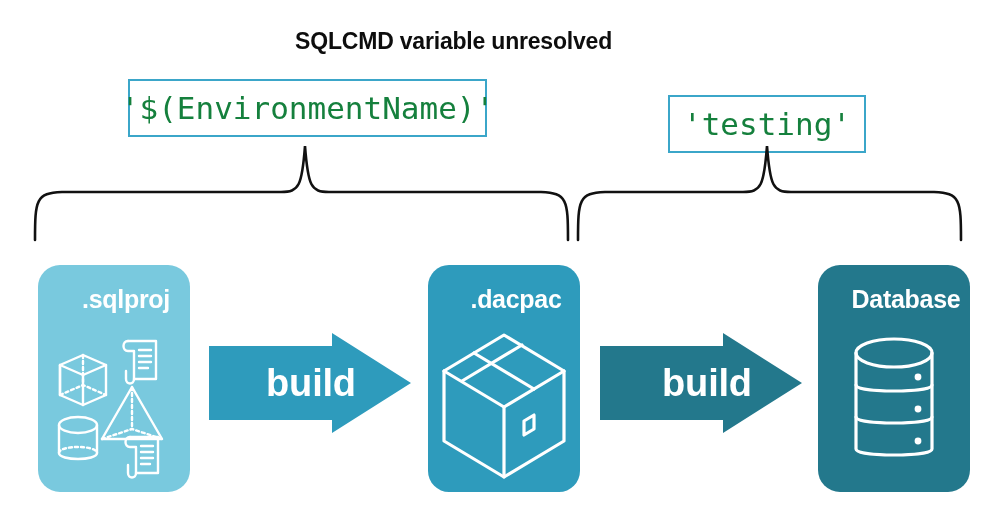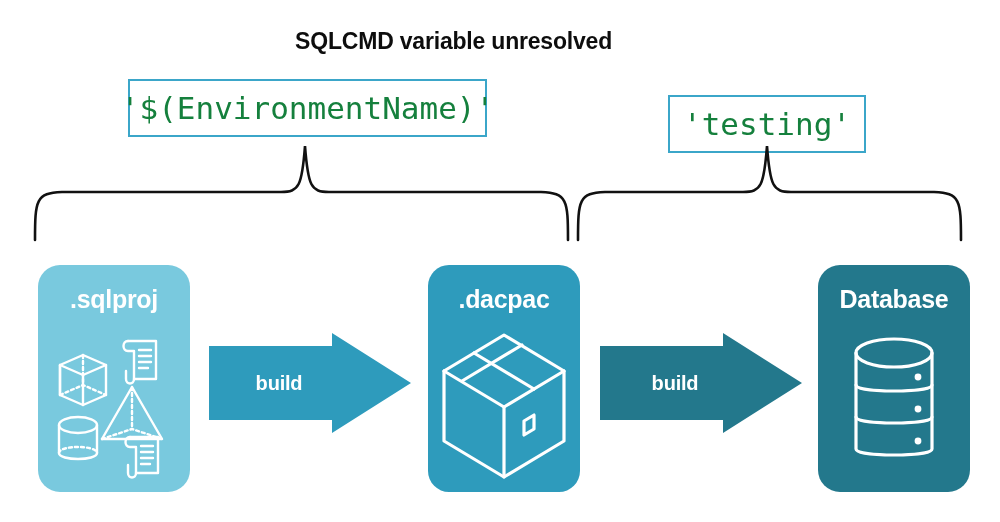--- a/index.html
+++ b/index.html
@@ -71,21 +71,21 @@
     height: 227px;
     border-radius: 22px;
   }
   #box-sqlproj  { left: 38px;  background: #79c9de; }
   #box-dacpac   { left: 428px; background: #2e9bbc; border-radius: 21px; }
   #box-database { left: 818px; background: #23788c; }
 
   .box-label {
     position: absolute;
     top: 20px;
-    left: 0;
+    left: 12px;
     width: 100%;
     text-align: center;
     font-family: "Liberation Sans", sans-serif;
     font-weight: bold;
     font-size: 25px;
     color: #ffffff;
     letter-spacing: -0.3px;
     white-space: nowrap;
   }
 
@@ -107,25 +107,26 @@
   #arrow-build  { left: 209px; }
   #arrow-deploy { left: 600px; }
 
   .arrow-label {
     position: absolute;
     top: 355px;
     height: 56px;
     line-height: 56px;
     font-family: "Liberation Sans", sans-serif;
     font-weight: bold;
-    font-size: 20px;
+    font-size: 38px;
     color: #ffffff;
     letter-spacing: -0.2px;
     white-space: nowrap;
     text-align: center;
+    margin-left: 32px;
   }
   #arrow-build-label  { left: 209px; width: 140px; }
   #arrow-deploy-label { left: 600px; width: 150px; }
 </style>
 </head>
 <body>
 
 <div class="stage">
 
   <div class="heading" id="heading-left">SQLCMD variable unresolved</div>

